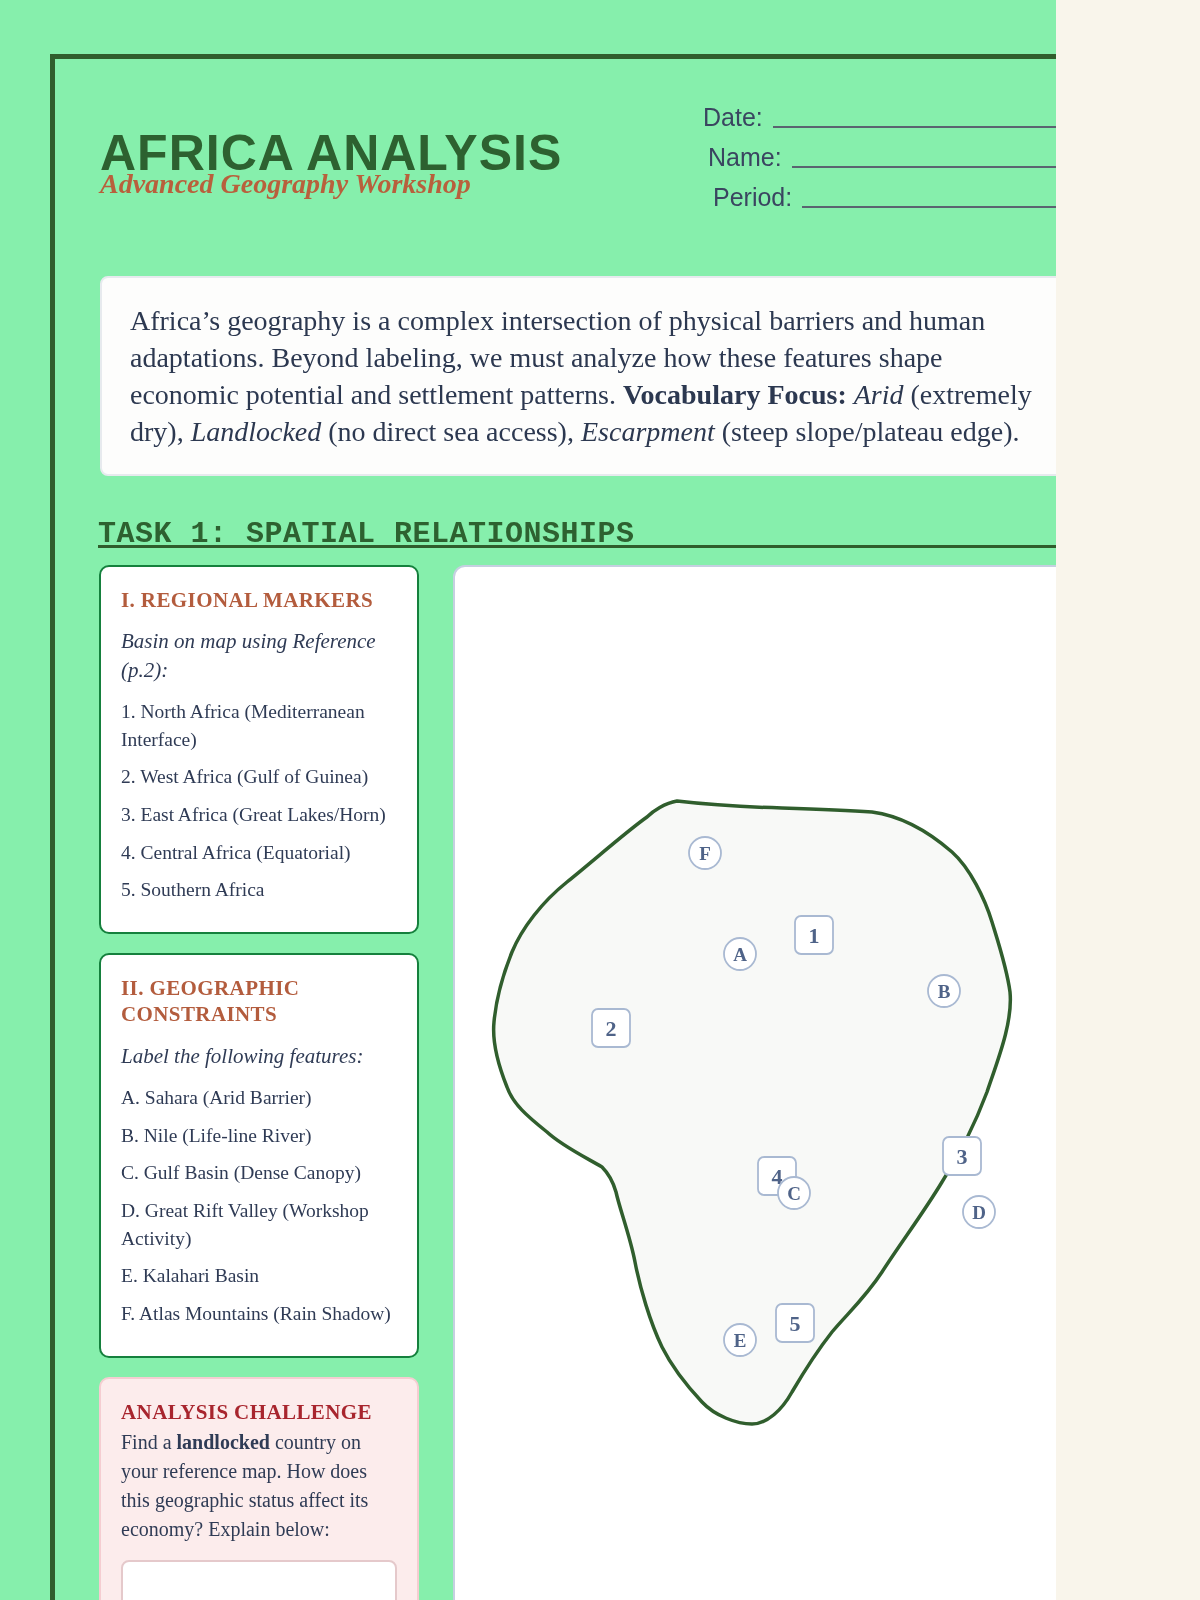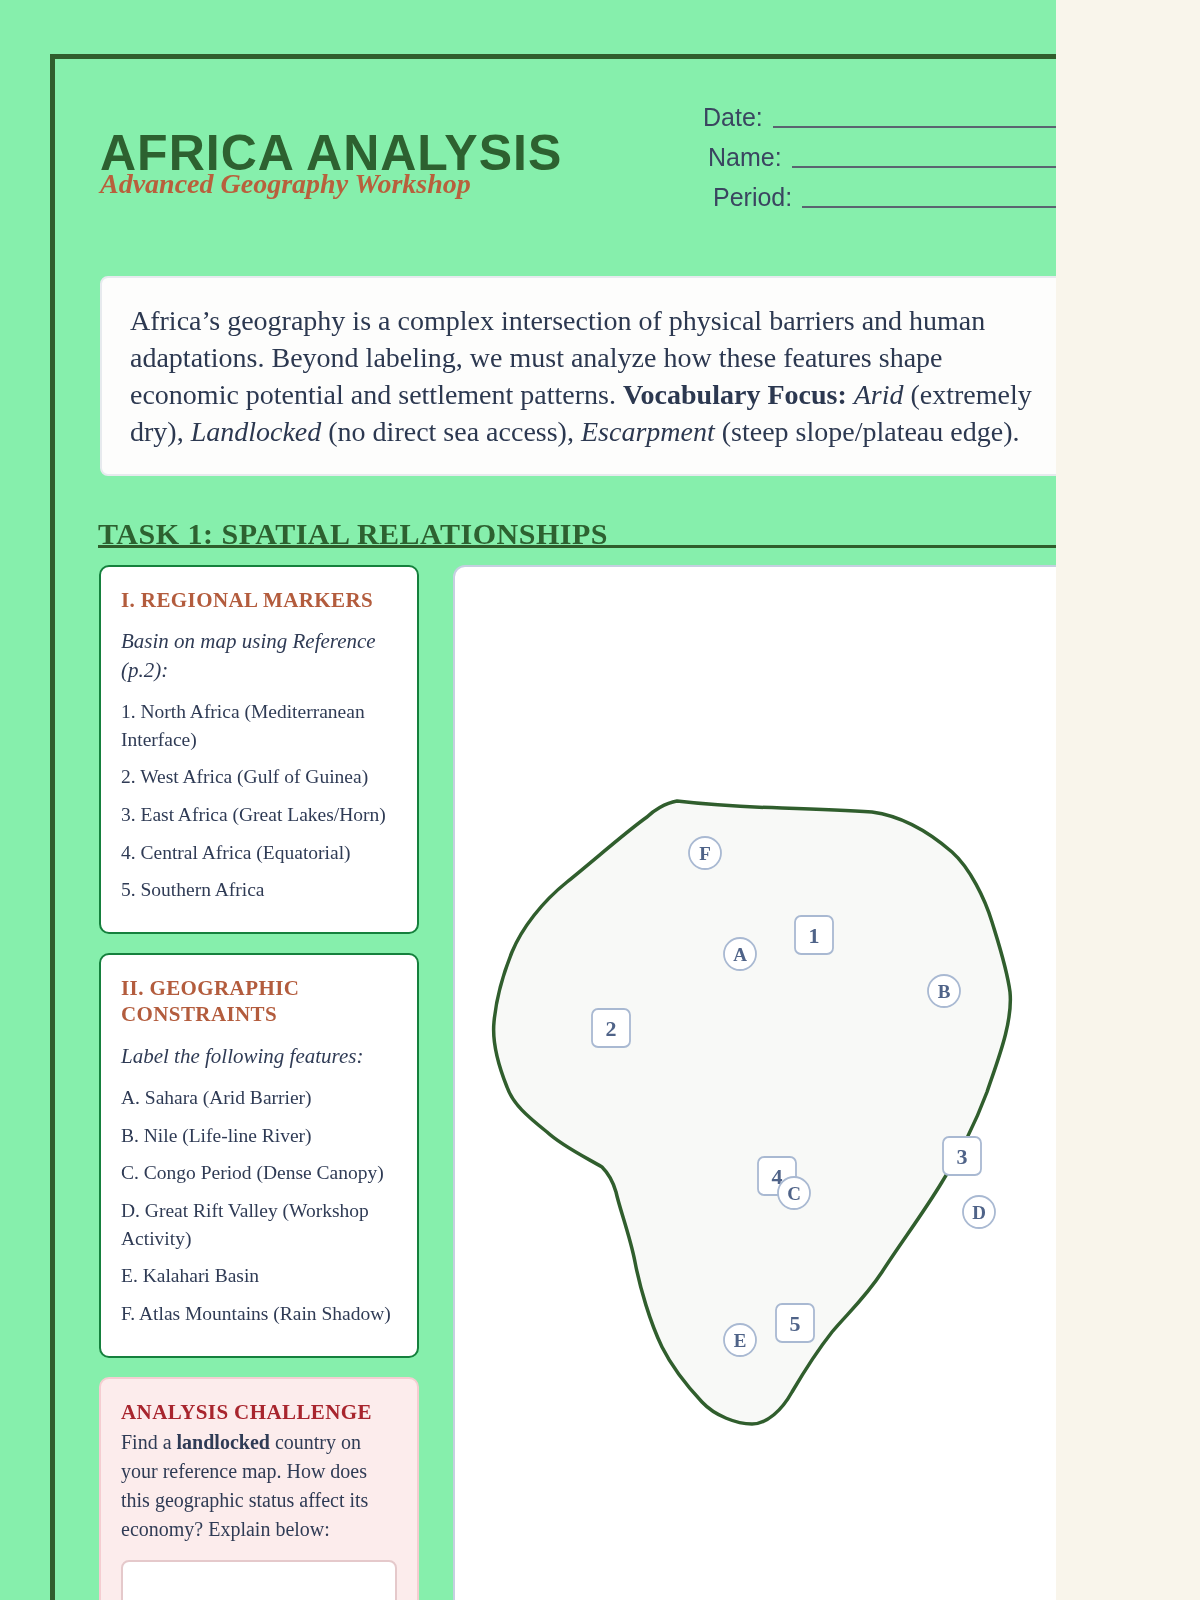--- a/index.html
+++ b/index.html
@@ -20,21 +20,21 @@
   .field-label{font-family:"Liberation Sans",sans-serif;font-size:25px;color:#3a4560;
                padding-bottom:2px;}
   .field-line{flex:1;border-bottom:2px solid #5a6370;margin-left:10px;margin-bottom:6px;}
 
   
   .intro-box{position:absolute;left:100px;top:256px;width:982px;box-sizing:border-box;
              background:#fdfdfc;border:2px solid #e7eaee;border-radius:8px;
              padding:24px 28px;font-size:28px;line-height:37px;color:#2c3850;margin-top:20px;}
 
   
-  .task-heading{position:absolute;left:98px;top:492px;font-family:Liberation Serif, serif;
+  .task-heading{position:absolute;left:98px;top:492px;font-family:Liberation Mono, monospace;
                 font-weight:700;font-size:30px;letter-spacing:0.5px;color:#2d6130;}
   .task-rule{position:absolute;left:98px;top:545px;width:984px;border-top:3px solid #2f5d2c;}
 
   
   .panel{position:absolute;left:99px;width:320px;box-sizing:border-box;background:#ffffff;
          border:2px solid #15803d;border-radius:10px;padding:20px 20px 18px 20px;}
   .panel.p1{top:565px;}
   .panel.p2{top:953px;}
   .panel.pink{top:1377px;height:300px;background:#fcecec;border-color:#f5cdd1;}
   .panel-heading{font-weight:700;font-size:21px;letter-spacing:0.4px;color:#b35c3d;
@@ -100,21 +100,21 @@
         <p class="item">5. Southern Africa</p>
       </div>
   </section>
 
   <section class="panel p2">
     <h3 class="panel-heading">II. GEOGRAPHIC CONSTRAINTS</h3>
     <p class="panel-instruction">Label the following features:</p>
     <div>
         <p class="item">A. Sahara (Arid Barrier)</p>
         <p class="item">B. Nile (Life-line River)</p>
-        <p class="item">C. Congo Period (Dense Canopy)</p>
+        <p class="item">C. Gulf Basin (Dense Canopy)</p>
         <p class="item">D. Great Rift Valley (Workshop Activity)</p>
         <p class="item">E. Kalahari Basin</p>
         <p class="item">F. Atlas Mountains (Rain Shadow)</p>
       </div>
   </section>
 
   <section class="panel pink">
     <h3 class="panel-heading">ANALYSIS CHALLENGE</h3>
     <p class="challenge-text"><span>Find a </span><b>landlocked</b><span> country on your reference map. How does this geographic status affect its economy? Explain below:</span></p>
     <div class="answer-box"></div>

